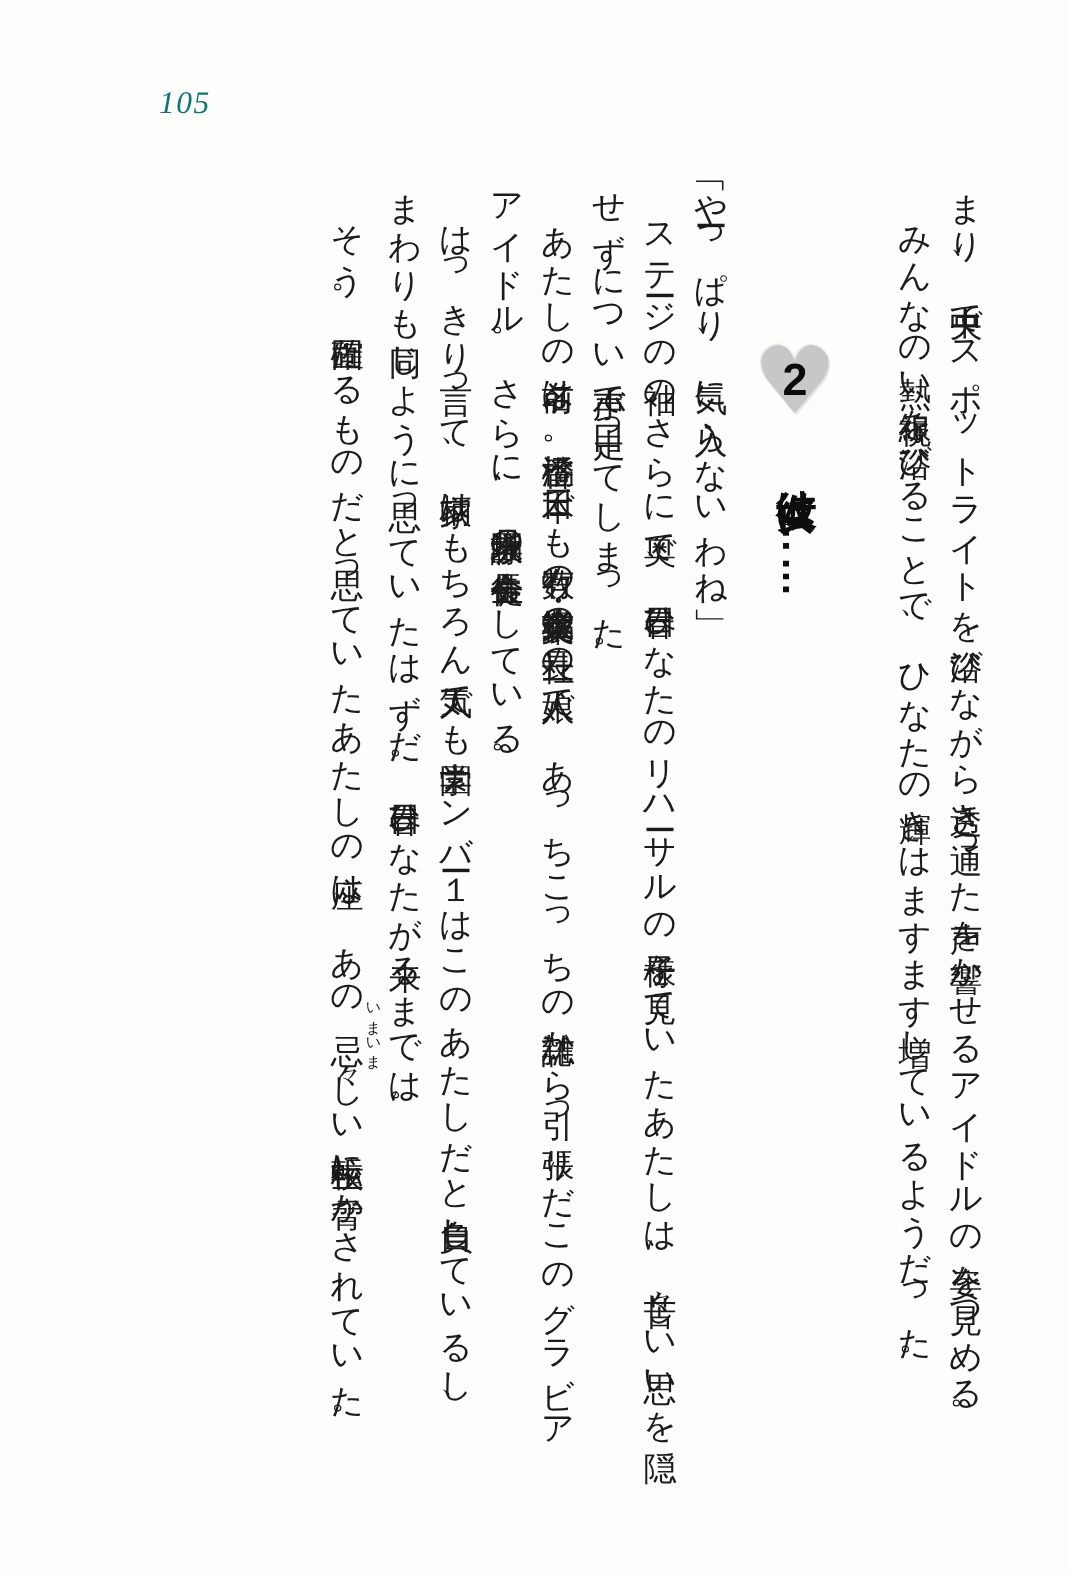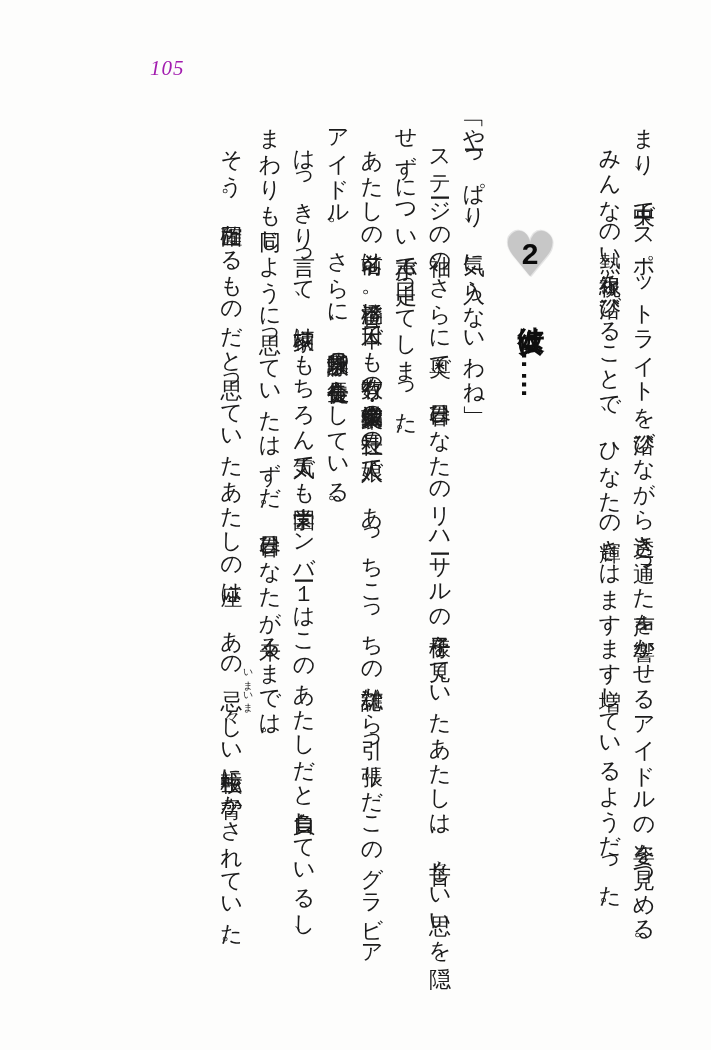--- a/index.html
+++ b/index.html
@@ -18,24 +18,23 @@
     height: 1050px;
     background: #fdfdfc;
     overflow: hidden;
   }
   .page-number {
     position: absolute;
     top: 56px;
     left: 106px;
     font-size: 21px;
     font-style: italic;
-    color: #a21caf;
+    color: #0f766e;
     font-family: "Liberation Serif", "DejaVu Serif", serif;
     letter-spacing: 1px;
-    margin-left: 44px;
   }
   .text-block {
     position: absolute;
     top: 113px;
     right: 50px;
     width: 620px;
     height: 852px;
     writing-mode: vertical-rl;
     text-orientation: mixed;
     font-size: 22px;

